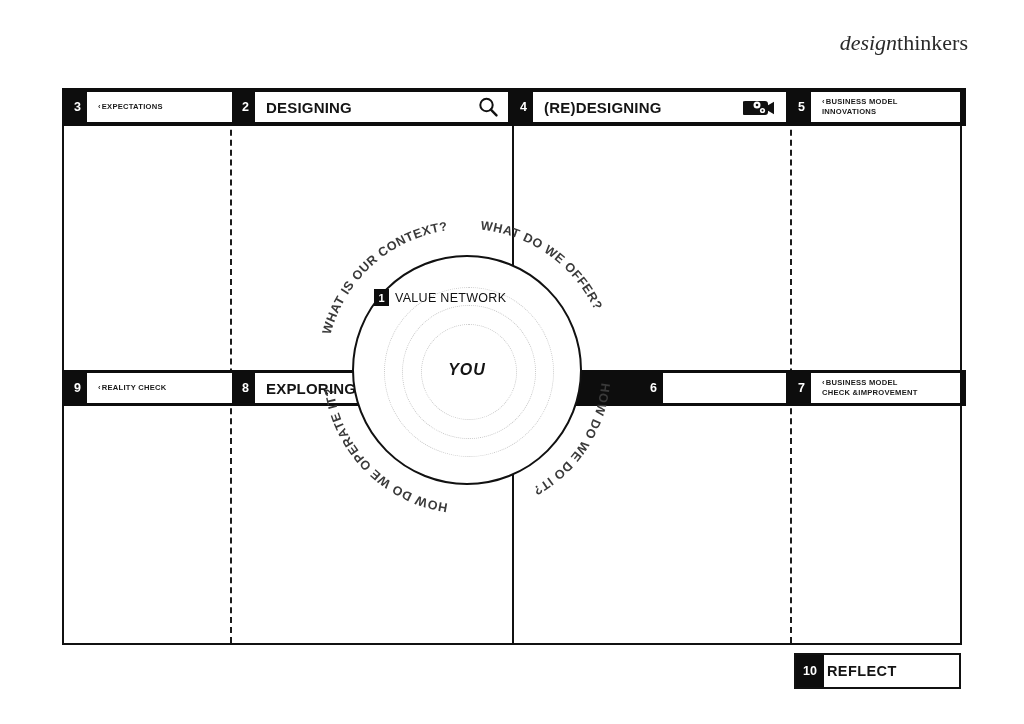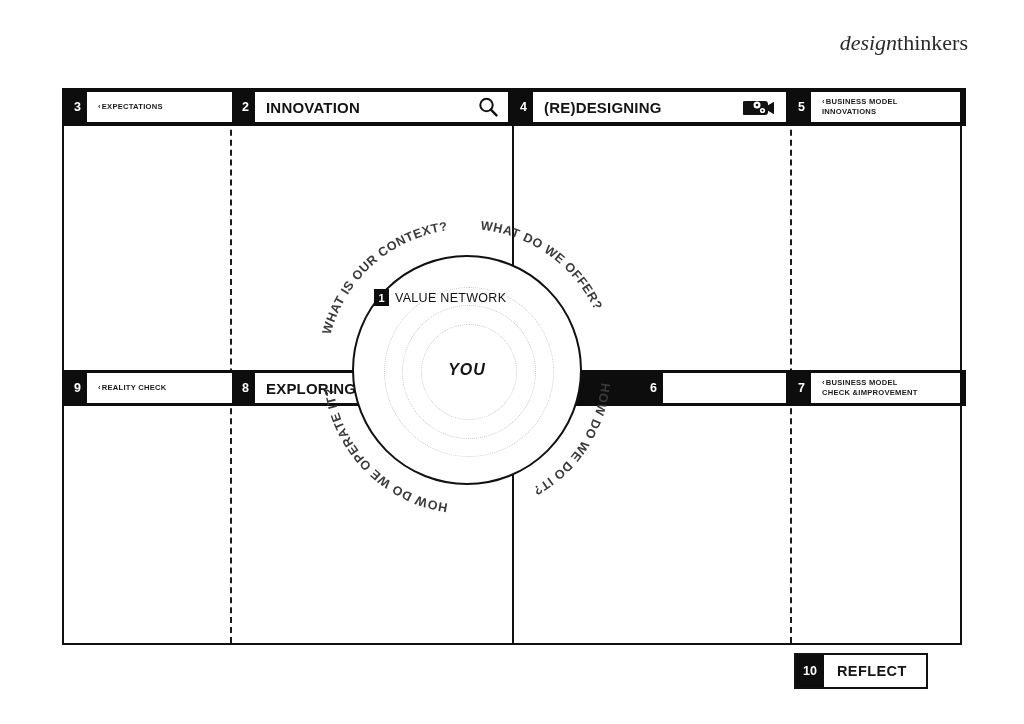--- a/index.html
+++ b/index.html
@@ -210,40 +210,40 @@
     font-size: 12.6px;
     font-weight: bold;
     letter-spacing: 0.6px;
     fill: #3a3a3a;
   }
 
   
   #reflect-box {
     position: absolute;
     left: 794px; top: 653px;
-    width: 134px; height: 36px;
+    width: 167px; height: 36px;
     background: #ffffff;
     border: 2px solid #111111;
     box-sizing: border-box;
     display: flex;
     align-items: center;
   }
   #reflect-num {
     flex: 0 0 auto;
     width: 28px; height: 32px;
     background: #0d0d0d;
     color: #ffffff;
     font-size: 12.5px;
     font-weight: bold;
     display: flex;
     align-items: center;
     justify-content: center;
   }
   #reflect-label {
-    margin-left: 13px;
+    margin-left: 3px;
     font-size: 14.5px;
     font-weight: bold;
     letter-spacing: 0.4px;
     color: #141414;
   }
 </style>
 </head>
 <body>
 
 <div id="header">
@@ -263,21 +263,21 @@
     <div class="cell" style="left:6px; width:164px;">
       <div class="cell-num">3</div>
       <div class="cell-body">
         <div class="cell-label-small"><span class="chev">‹</span><span>EXPECTATIONS</span></div>
       </div>
     </div>
 
     <div class="cell" style="left:174px; width:272px;">
       <div class="cell-num">2</div>
       <div class="cell-body">
-        <div class="cell-label-big">INNOVATION</div>
+        <div class="cell-label-big">DESIGNING</div>
         <div class="icon-slot">
           <svg width="22" height="22" viewBox="0 0 22 22" aria-hidden="true">
             <circle cx="9.5" cy="9" r="6.2" fill="none" stroke="#111" stroke-width="2"></circle>
             <line x1="13.9" y1="13.6" x2="19.5" y2="19.4" stroke="#111" stroke-width="2.4" stroke-linecap="round"></line>
           </svg>
         </div>
       </div>
     </div>
 
     <div class="cell" style="left:452px; width:272px;">

